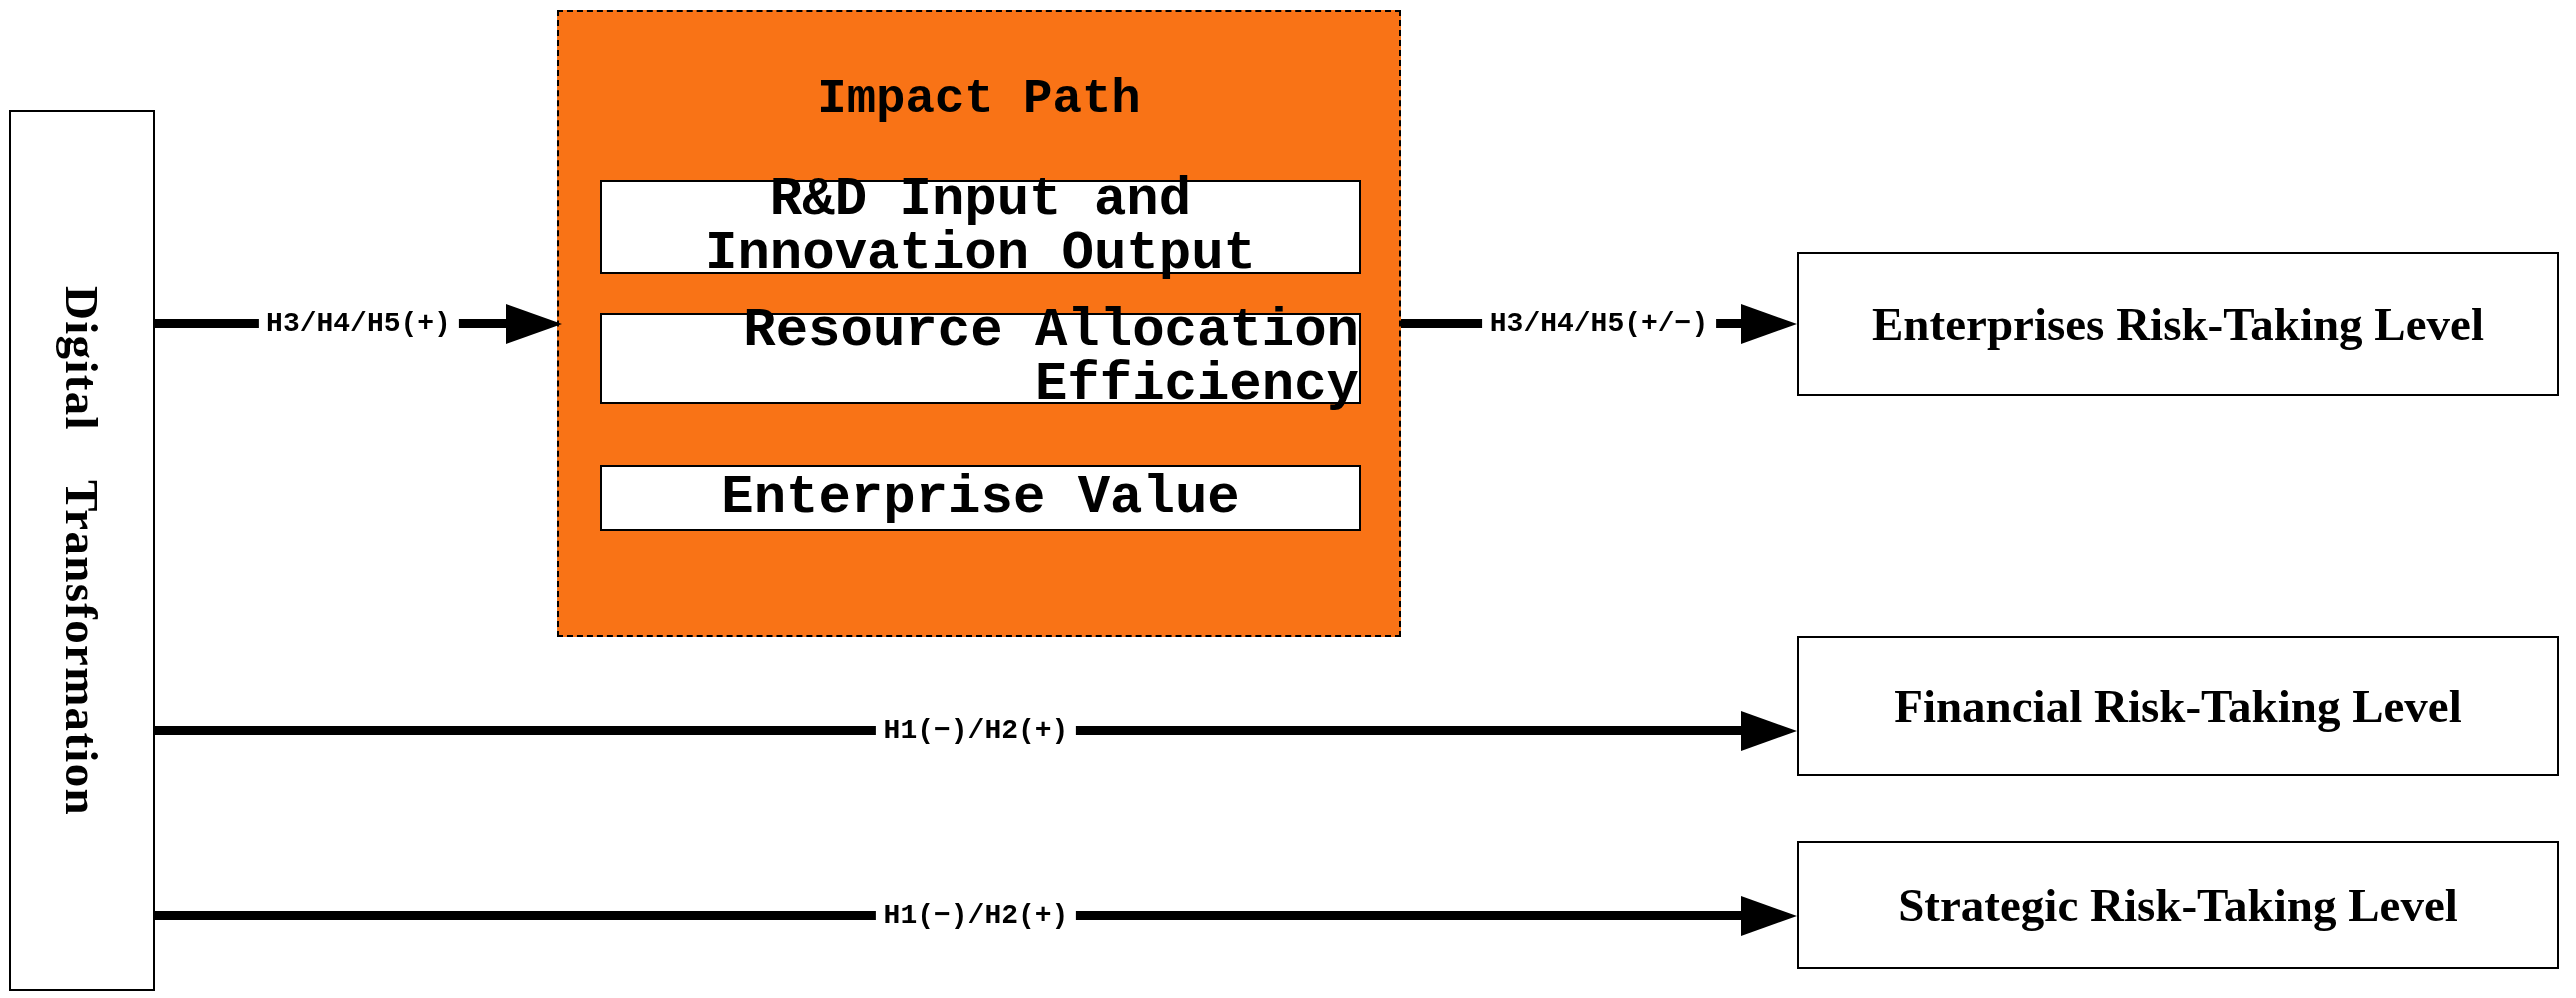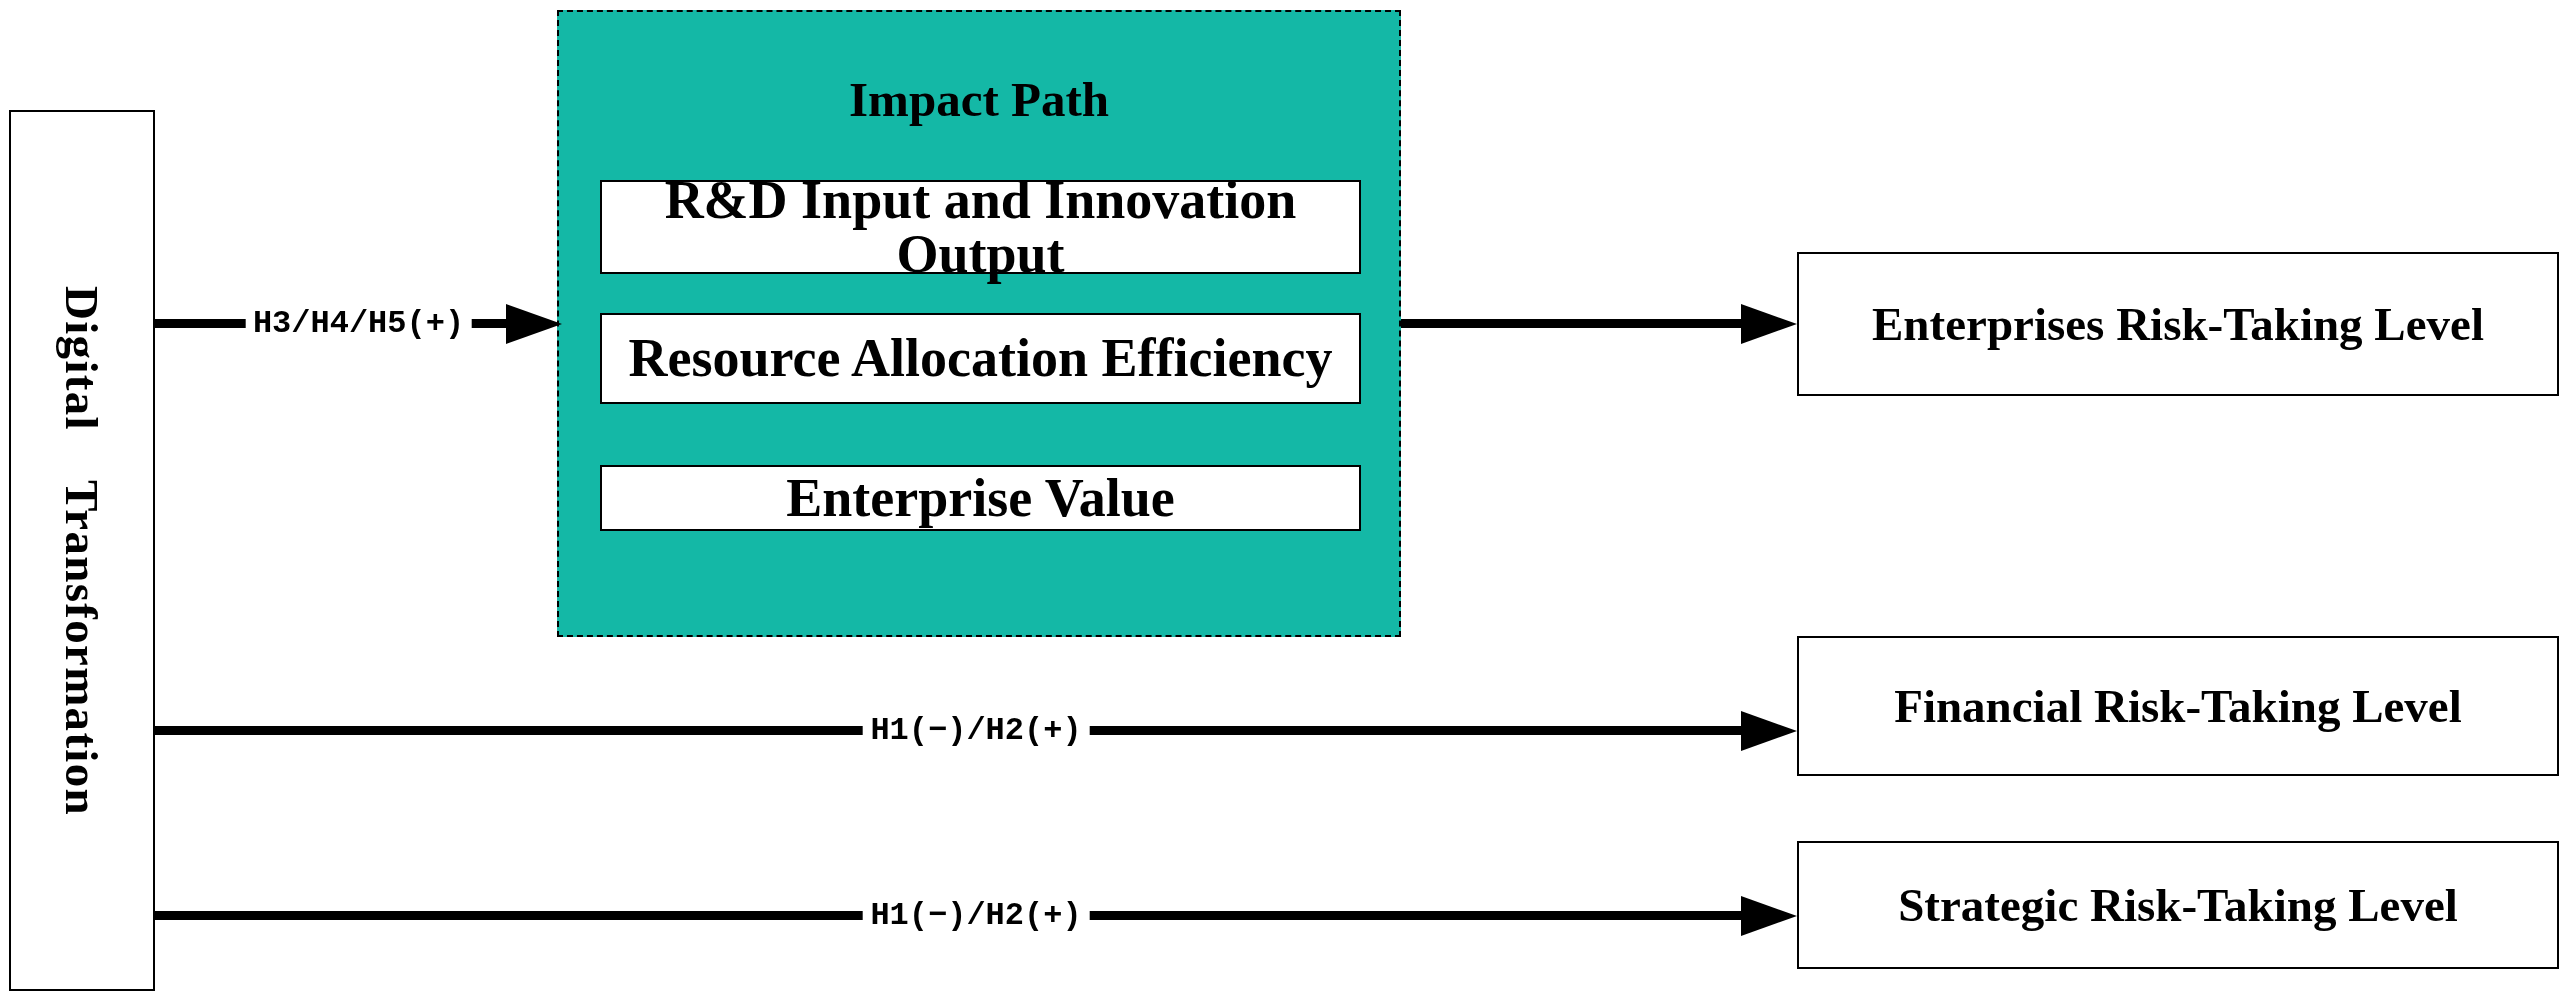--- a/index.html
+++ b/index.html
@@ -29,21 +29,22 @@
     letter-spacing:1.3px;
     word-spacing:37px;
     white-space:nowrap;
   }
   
   #impact-group{
     position:absolute;
     box-sizing:border-box;
     left:557px;top:9.6px;width:844px;height:627px;
     border:2.6px dashed #000;
-    background:#14b8a6;
+    background:#f97316;
+    font-family:Liberation Mono, monospace;
   }
   #impact-title{
     position:absolute;
     left:0;top:63px;width:100%;
     text-align:center;
     font-weight:bold;font-size:49px;line-height:1;
   }
   .inner-box{
     position:absolute;
     box-sizing:border-box;
@@ -79,21 +80,21 @@
     border-top:20px solid transparent;
     border-bottom:20px solid transparent;
   }
   .alabel{
     position:absolute;left:50%;top:50%;
     transform:translate(-50%,-50%);
     background:#fff;
     padding:0 7.7px;
     font-family:"Liberation Mono", monospace;
     font-weight:bold;
-    font-size:32px;line-height:1.1;
+    font-size:28px;line-height:1.1;
     white-space:nowrap;
   }
 </style>
 </head>
 <body>
 
 <div class="canvas">
 
   <div class="node" id="digital">
     <span class="vtext">Digital Transformation</span>
@@ -124,20 +125,21 @@
 
   <div class="arrow" id="a1">
     <div class="shaft"></div>
     <div class="head"></div>
     <div class="alabel">H3/H4/H5(+)</div>
   </div>
 
   <div class="arrow" id="a2">
     <div class="shaft"></div>
     <div class="head"></div>
+    <div class="alabel">H3/H4/H5(+/−)</div>
   </div>
 
   <div class="arrow" id="a3">
     <div class="shaft"></div>
     <div class="head"></div>
     <div class="alabel">H1(−)/H2(+)</div>
   </div>
 
   <div class="arrow" id="a4">
     <div class="shaft"></div>

